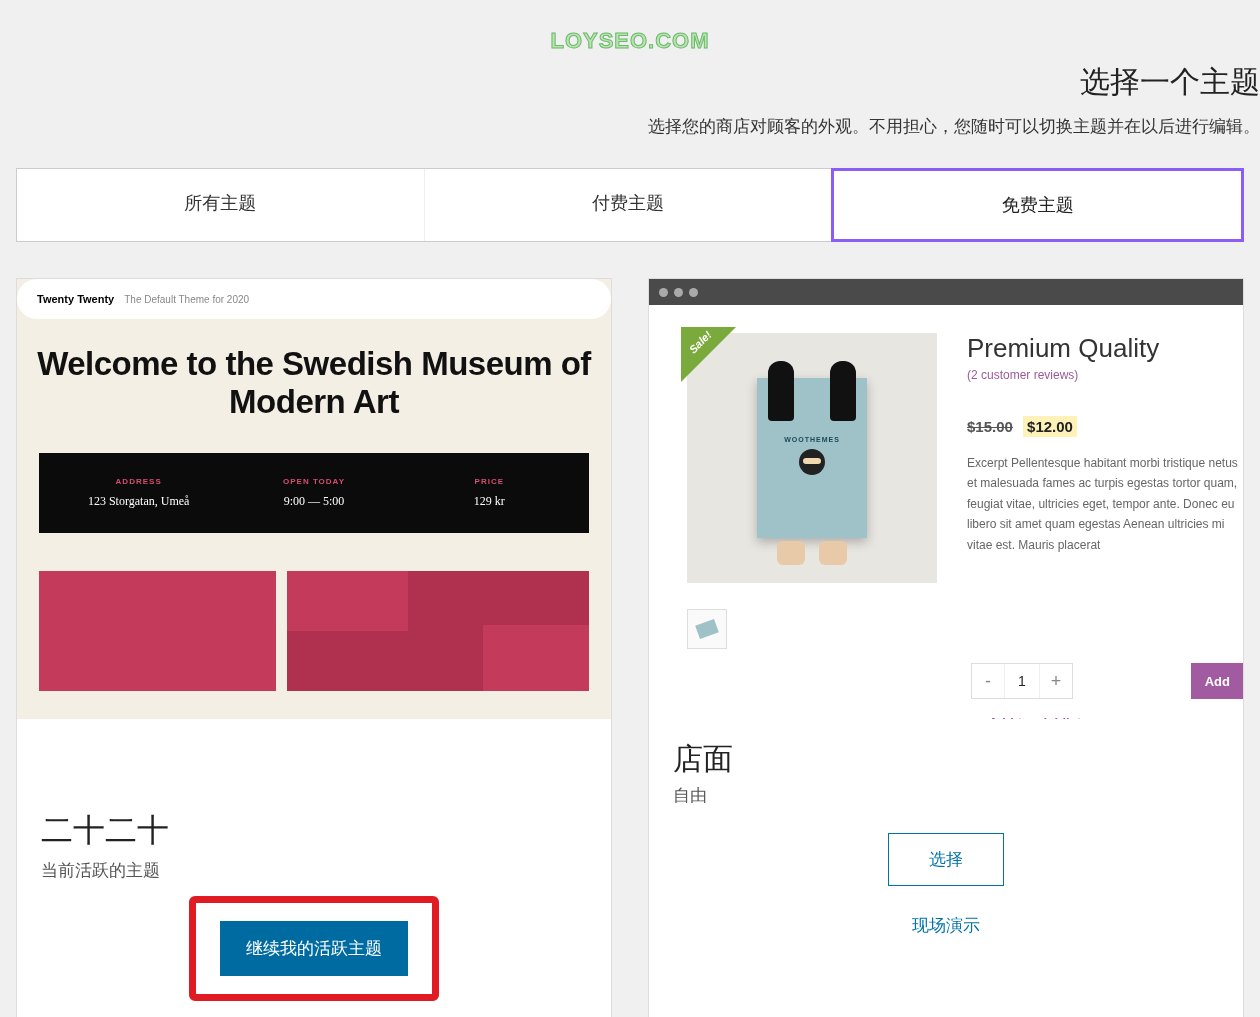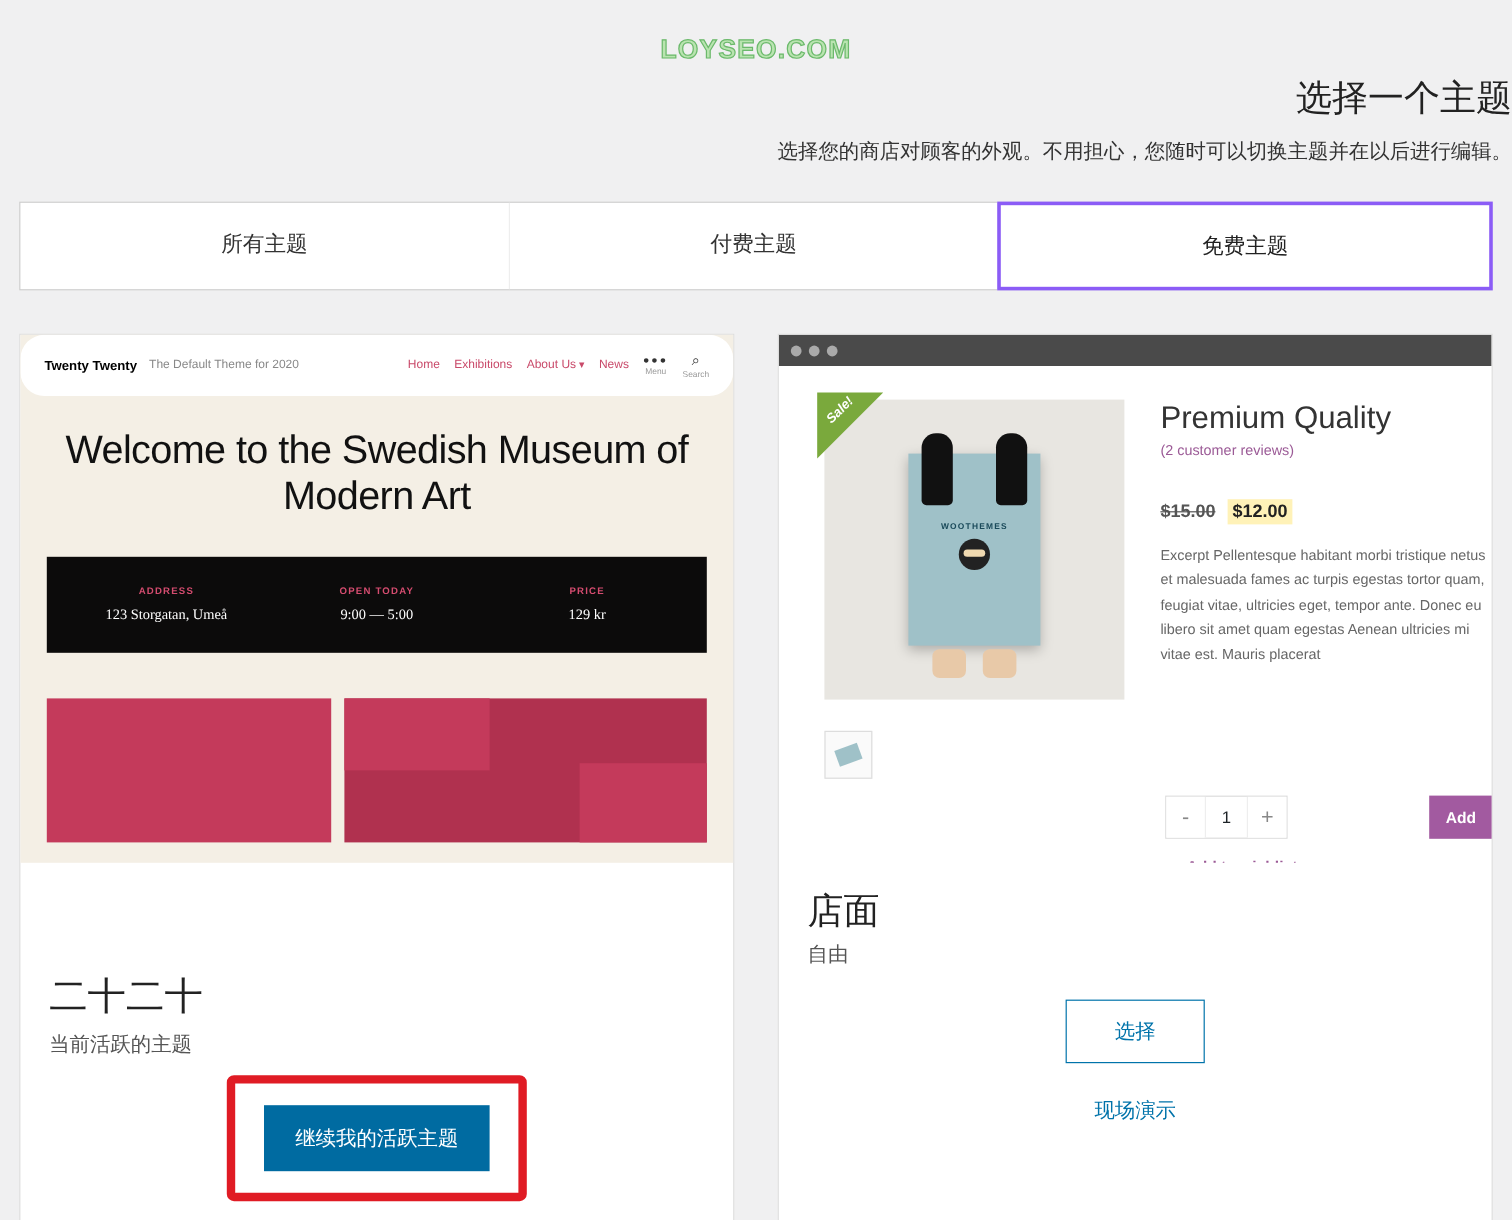--- a/index.html
+++ b/index.html
@@ -74,21 +74,21 @@
       font-size: 11px;
       border-radius: 20px;
     }
     .p1-brand { font-weight: 700; color: #000; }
     .p1-tagline { color: #888; margin-left: 10px; font-size: 10px; }
     .p1-nav { margin-left: auto; display: flex; gap: 12px; align-items: center; color: #c94a6a; font-size: 10px; }
     .p1-nav .about::after { content: " ▾"; font-size: 9px; }
     .p1-nav .dots { color: #333; letter-spacing: 2px; font-size: 14px; line-height: 10px; }
     .p1-nav .search { color: #333; font-size: 12px; }
     .p1-hero { text-align: center; padding: 26px 20px 14px; }
-    .p1-hero h2 { font-size: 33px; font-weight: 400; line-height: 1.15; color: #111; letter-spacing: -0.5px; }
+    .p1-hero h2 { font-size: 33px; font-weight: 700; line-height: 1.15; color: #111; letter-spacing: -0.5px; }
     .p1-info {
       background: #0c0b0b;
       margin: 18px 22px 0;
       display: flex;
       padding: 24px 12px;
       color: #fff;
     }
     .p1-info > div { flex: 1; text-align: center; }
     .p1-info .label { color: #d44c6f; font-size: 8px; letter-spacing: 1px; font-weight: 600; }
     .p1-info .value { font-size: 12px; margin-top: 8px; font-family: Georgia, serif; }
@@ -250,34 +250,20 @@
   <div class="tab active">免费主题</div>
 </div>
 
 <div class="cards">
 
   <div class="card">
     <div class="preview1">
       <div class="p1-top">
         <span class="p1-brand">Twenty Twenty</span>
         <span class="p1-tagline">The Default Theme for 2020</span>
-        <div class="p1-nav">
-          <span>Home</span>
-          <span>Exhibitions</span>
-          <span class="about">About Us</span>
-          <span>News</span>
-          <span class="navicon-col">
-              <span class="dots">•••</span>
-              <small>Menu</small>
-            </span>
-          <span class="navicon-col">
-              <span class="search">⌕</span>
-              <small>Search</small>
-            </span>
-        </div>
       </div>
       <div class="p1-hero">
         <h2>Welcome to the Swedish Museum of Modern Art</h2>
       </div>
       <div class="p1-info">
         <div>
           <div class="label">ADDRESS</div>
           <div class="value">123 Storgatan, Umeå</div>
         </div>
         <div>

